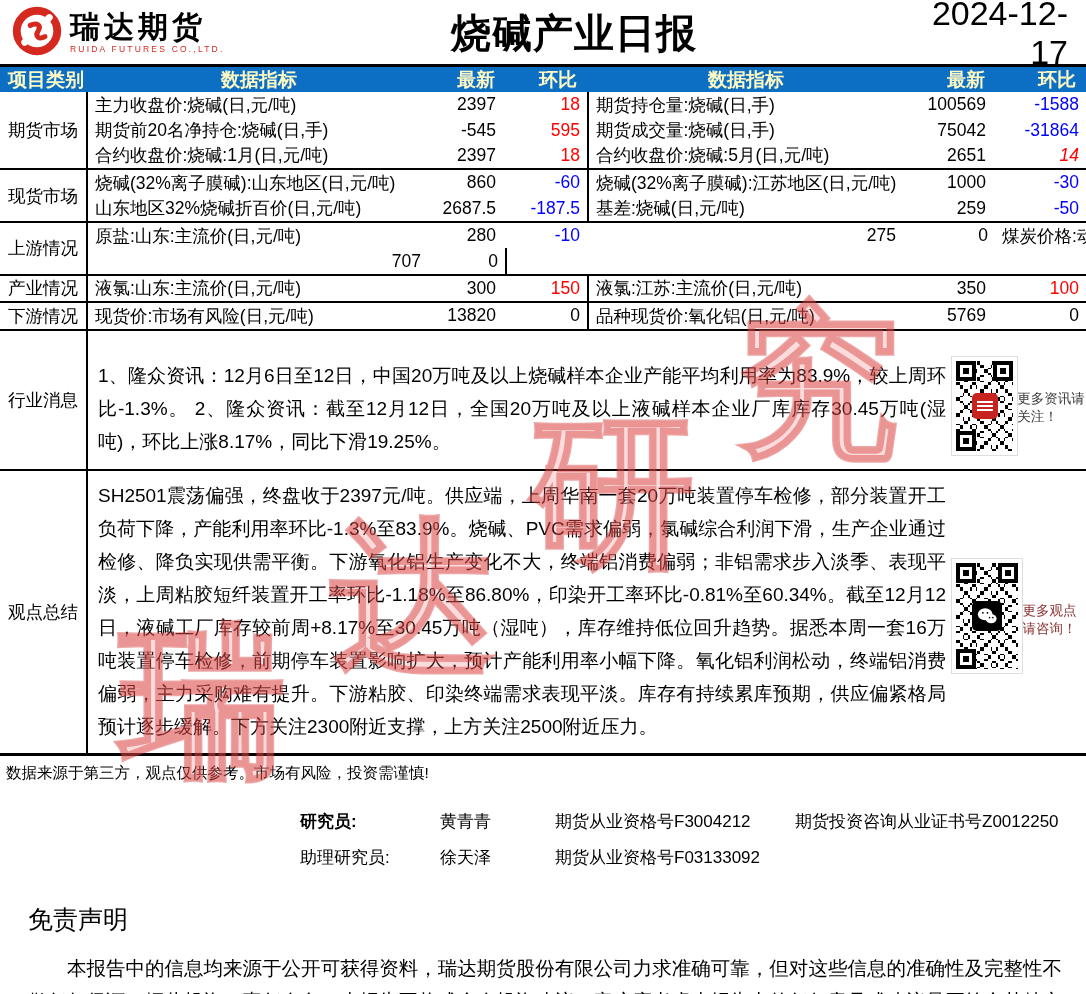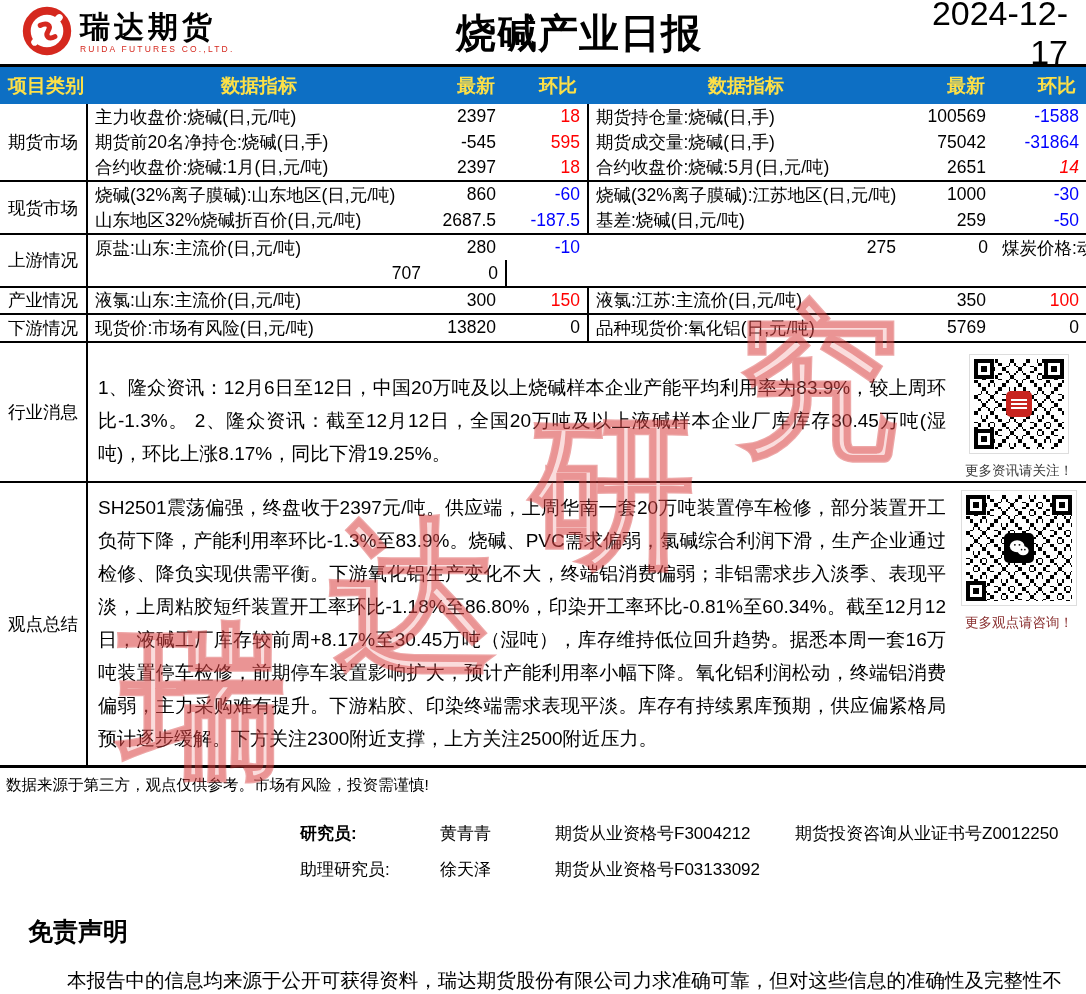--- a/index.html
+++ b/index.html
@@ -1,32 +1,32 @@
 <!DOCTYPE html>
 <html><head>
 <meta charset="utf-8">
 <style>
   * { margin:0; padding:0; box-sizing:border-box; }
   html,body { width:1086px; height:994px; background:#fff; overflow:hidden;
               font-family:"Liberation Sans","DejaVu Sans",sans-serif; color:#000; }
   .page { position:relative; width:1086px; height:994px; }
 
   
-  .tophead { display:flex; align-items:center; height:64px; padding:2px 18px 0 20px; }
+  .tophead { display:flex; align-items:center; height:64px; padding:2px 18px 0 10px; }
   .brand { display:flex; align-items:center; width:230px; }
   .brand-txt { margin-left:6px; }
   .brand-name { font-size:30px; font-weight:bold; letter-spacing:4px; line-height:30px; }
   .brand-sub { font-size:8.5px; color:#d5281e; letter-spacing:2.2px; margin-top:2px; }
   .doc-title { flex:1; text-align:center; font-size:40px; font-weight:bold; letter-spacing:1px; }
   .doc-date { width:160px; text-align:right; font-size:34px; }
 
   
   .grid7 { display:grid; grid-template-columns:88px 342px 75px 82px 318px 90px 91px; }
-  .bluebar { background:#0d6fc4; color:#fde047; font-weight:bold; font-size:19px;
-             height:40px; border-top:3px solid #000; }
+  .bluebar { background:#0d6fc4; color:#fef9c3; font-weight:bold; font-size:19px;
+             height:28px; border-top:3px solid #000; }
   .bluebar > div { display:flex; align-items:center; }
   .h-cat { padding-left:8px; }
   .h-ind { justify-content:center; }
   .h-num { justify-content:flex-end; padding-right:10px; }
 
   .sec { border-bottom:2px solid #000; grid-auto-rows:25.4px; font-size:17.5px; }
   .cell { display:flex; align-items:center; overflow:hidden; white-space:nowrap; }
   .cat  { grid-row:1 / span var(--rows); justify-content:center; border-right:2px solid #000; }
   .ind  { padding-left:7px; }
   .num  { justify-content:flex-end; padding-right:9px; }
@@ -35,21 +35,21 @@
 
   
   .isec { display:grid; grid-template-columns:88px 1fr; border-bottom:2px solid #000; }
   .isec.last { border-bottom:3px solid #000; }
   .icat { display:flex; align-items:center; justify-content:center;
           border-right:2px solid #000; font-size:17.5px; }
   .ibody { display:flex; }
   .itext { flex:1; font-size:19px; line-height:33px; text-align:justify; color:#000; }
   .itext.news { padding:28px 6px 10px 10px; }
   .itext.view { padding:8px 6px 10px 10px; }
-  .iqr { width:134px; display:flex; flex-direction:column; align-items:center; padding-top:8px; }
+  .iqr { width:134px; display:flex; flex-direction:row; align-items:center; padding-top:8px; }
   .isec.news-sec { min-height:140px; }
   .isec.view-sec { min-height:221px; }
 
   
   .qr { position:relative; background:
         repeating-conic-gradient(#000 0% 25%, #fff 0% 50%),
         repeating-conic-gradient(#000 0% 25%, #fff 0% 50%);
         background-size:8px 8px, 14px 14px; background-blend-mode:screen;
         border:4px solid #fff; outline:1px solid #ddd; }
   .qr1 { width:98px; height:98px; margin-top:4px; }
@@ -68,21 +68,21 @@
   .cap2 { color:#8a3030; }
 
   
   .note { margin-top:7px; padding-left:6px; font-size:15.5px; }
   .researchers { display:grid; grid-template-columns:140px 115px 240px auto;
                  margin:26px 0 0 300px; row-gap:13px; font-size:17px; align-items:center; }
   .role { text-align:left; }
   .role.bold { font-weight:bold; }
 
   .legal { margin-top:34px; }
-  .legal-h { margin-left:28px; font-size:25px; font-weight:bold; }
+  .legal-h { margin-left:28px; font-size:25px; font-weight:normal; }
   .legal-p { margin:16px 24px 0 28px; font-size:19.5px; line-height:33.5px;
              text-align:justify; text-indent:2em; }
 
   
   .wm { position:absolute; z-index:3; pointer-events:none; font-weight:bold;
         font-size:165px; line-height:1; color:rgba(234,96,96,0.22);
         -webkit-text-stroke:2.5px rgba(214,60,60,0.45); }
   .wm1 { left:120px; top:620px; }
   .wm2 { left:330px; top:515px; }
   .wm3 { left:530px; top:410px; }

